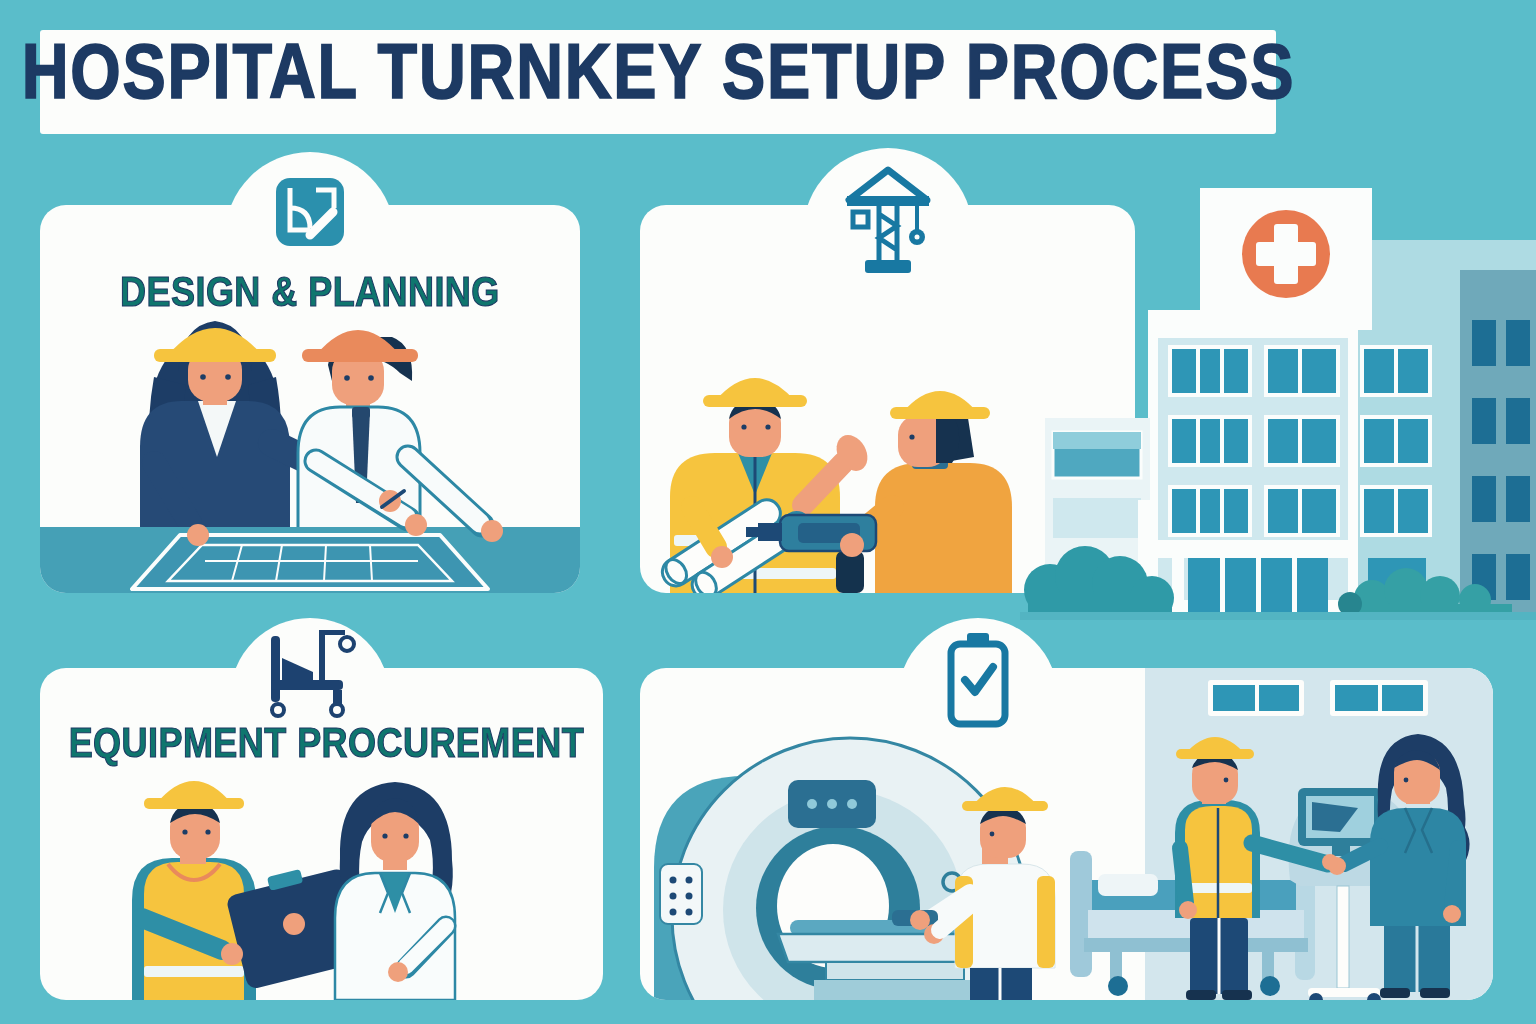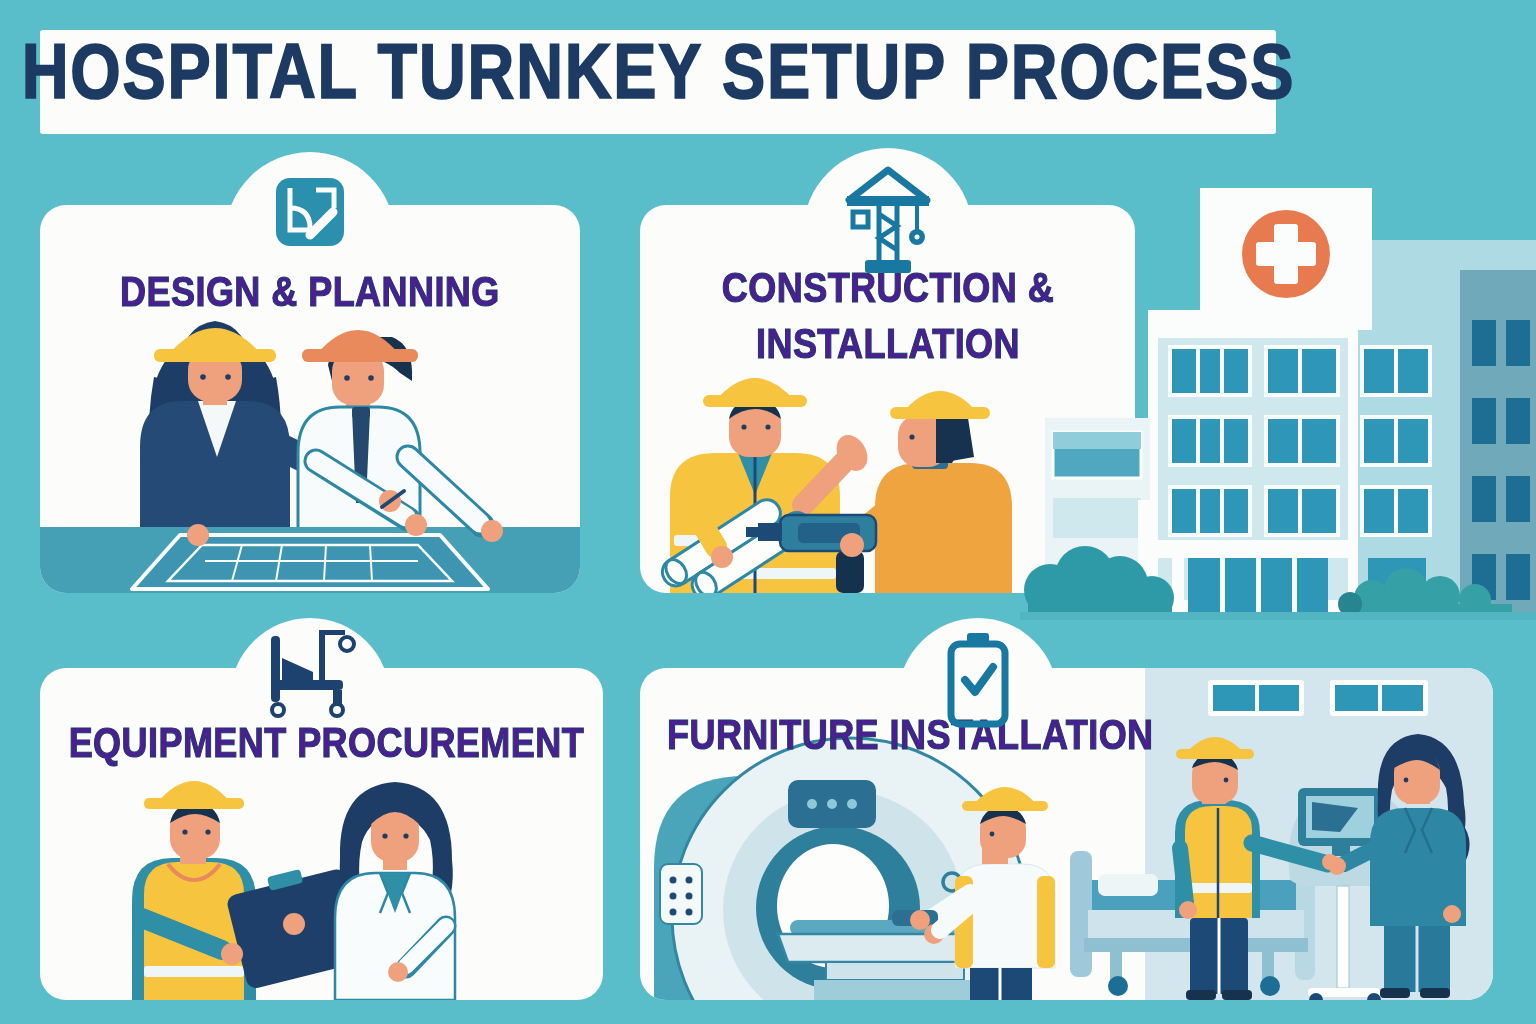--- a/index.html
+++ b/index.html
@@ -16,21 +16,21 @@
   .card4{left:640px;top:668px;width:853px;height:332px;}
   .room{position:absolute;left:505px;top:0;width:348px;height:332px;background:#d3e6ed;
         border-radius:0 26px 26px 0;}
   .notch{position:absolute;background:#fcfdfb;border-radius:50%;}
   .n1{left:225px;top:152px;width:170px;height:170px;}
   .n2{left:803px;top:148px;width:170px;height:170px;}
   .n3{left:230px;top:618px;width:160px;height:160px;}
   .n4{left:898px;top:618px;width:160px;height:160px;}
   .step-icon{position:absolute;}
   .icon1{left:276px;top:178px;width:68px;height:68px;background:#2b90ad;border-radius:14px;}
-  .card-title{position:absolute;left:0;width:100%;text-align:center;color:#4c1d95;}
+  .card-title{position:absolute;left:0;width:100%;text-align:center;color:#0f766e;}
   .card-title span{display:inline-block;font-size:40px;font-weight:700;letter-spacing:0.5px;
         -webkit-text-stroke:1.1px #1d3a63;transform:scale(0.9,1.08);white-space:nowrap;}
   .t1{top:64px;}
   .t2{top:58px;}
   .t2 span{white-space:normal;width:430px;line-height:1.3;}
   .t3{top:52px;}
   .t4{top:44px;width:505px;}
   .scene{position:absolute;left:0;top:0;}
   .bldg{position:absolute;left:1020px;top:170px;width:516px;height:450px;}
 </style>
@@ -148,23 +148,20 @@
         <g>
           <rect x="196" y="346" width="28" height="42" rx="7" fill="#14324d"></rect>
           <rect x="140" y="310" width="96" height="36" rx="9" fill="#2e7f9e" stroke="#1d4976" stroke-width="2.5"></rect>
           <rect x="158" y="318" width="62" height="20" rx="5" fill="#1d4976" opacity="0.55"></rect>
           <rect x="118" y="318" width="24" height="18" fill="#1d4976"></rect>
           <rect x="106" y="322" width="14" height="10" fill="#1d4976"></rect>
         </g>
         <circle cx="212" cy="340" r="12" fill="#efa07c"></circle>
       </g>
     </svg>
-    <div class="card-title t2">
-      <span>CONSTRUCTION &amp; INSTALLATION</span>
-    </div>
   </section>
   <svg class="step-icon" style="left:843px;top:166px;" width="90" height="120" viewBox="0 0 90 120">
     <polygon points="45,4 6,34 84,34" fill="none" stroke="#1878a2" stroke-width="7" stroke-linejoin="round"></polygon>
     <rect x="4" y="30" width="82" height="10" fill="#1878a2"></rect>
     <path d="M36,40 L36,94 M54,40 L54,94 M36,48 L54,60 L36,72 L54,84" fill="none" stroke="#1878a2" stroke-width="5"></path>
     <rect x="22" y="94" width="46" height="13" rx="3" fill="#1878a2"></rect>
     <rect x="10" y="46" width="15" height="15" fill="none" stroke="#1878a2" stroke-width="5"></rect>
     <line x1="74" y1="40" x2="74" y2="64" stroke="#1878a2" stroke-width="4"></line>
     <circle cx="74" cy="71" r="8" fill="#1878a2"></circle>
       <circle cx="74" cy="71" r="2.5" fill="#fdfdfb"></circle>
@@ -436,23 +433,20 @@
         <line x1="777" y1="258" x2="777" y2="324" stroke="#d3e6ed" stroke-width="3"></line>
         <rect x="740" y="320" width="30" height="10" rx="4" fill="#16324f"></rect>
         <rect x="780" y="320" width="30" height="10" rx="4" fill="#16324f"></rect>
         <line x1="740" y1="178" x2="704" y2="196" stroke="#2d86a4" stroke-width="16" stroke-linecap="round"></line>
         <circle cx="697" cy="198" r="9" fill="#efa07c"></circle>
         <circle cx="690" cy="194" r="8" fill="#efa07c"></circle>
         <line x1="818" y1="180" x2="812" y2="238" stroke="#2d86a4" stroke-width="16" stroke-linecap="round"></line>
         <circle cx="812" cy="246" r="9" fill="#efa07c"></circle>
       </g>
     </svg>
-    <div class="card-title t4">
-      <span>FURNITURE INSTALLATION</span>
-    </div>
   </section>
   <svg class="step-icon" style="left:945px;top:630px;" width="66" height="100" viewBox="0 0 66 100">
     <rect x="6" y="14" width="54" height="80" rx="9" fill="none" stroke="#1878a2" stroke-width="7"></rect>
     <rect x="22" y="3" width="22" height="14" rx="3" fill="#1878a2"></rect>
     <polyline points="20,50 30,62 48,37" fill="none" stroke="#1878a2" stroke-width="8" stroke-linecap="round" stroke-linejoin="round"></polyline>
   </svg>
 
 </div>
 
 </body></html>

